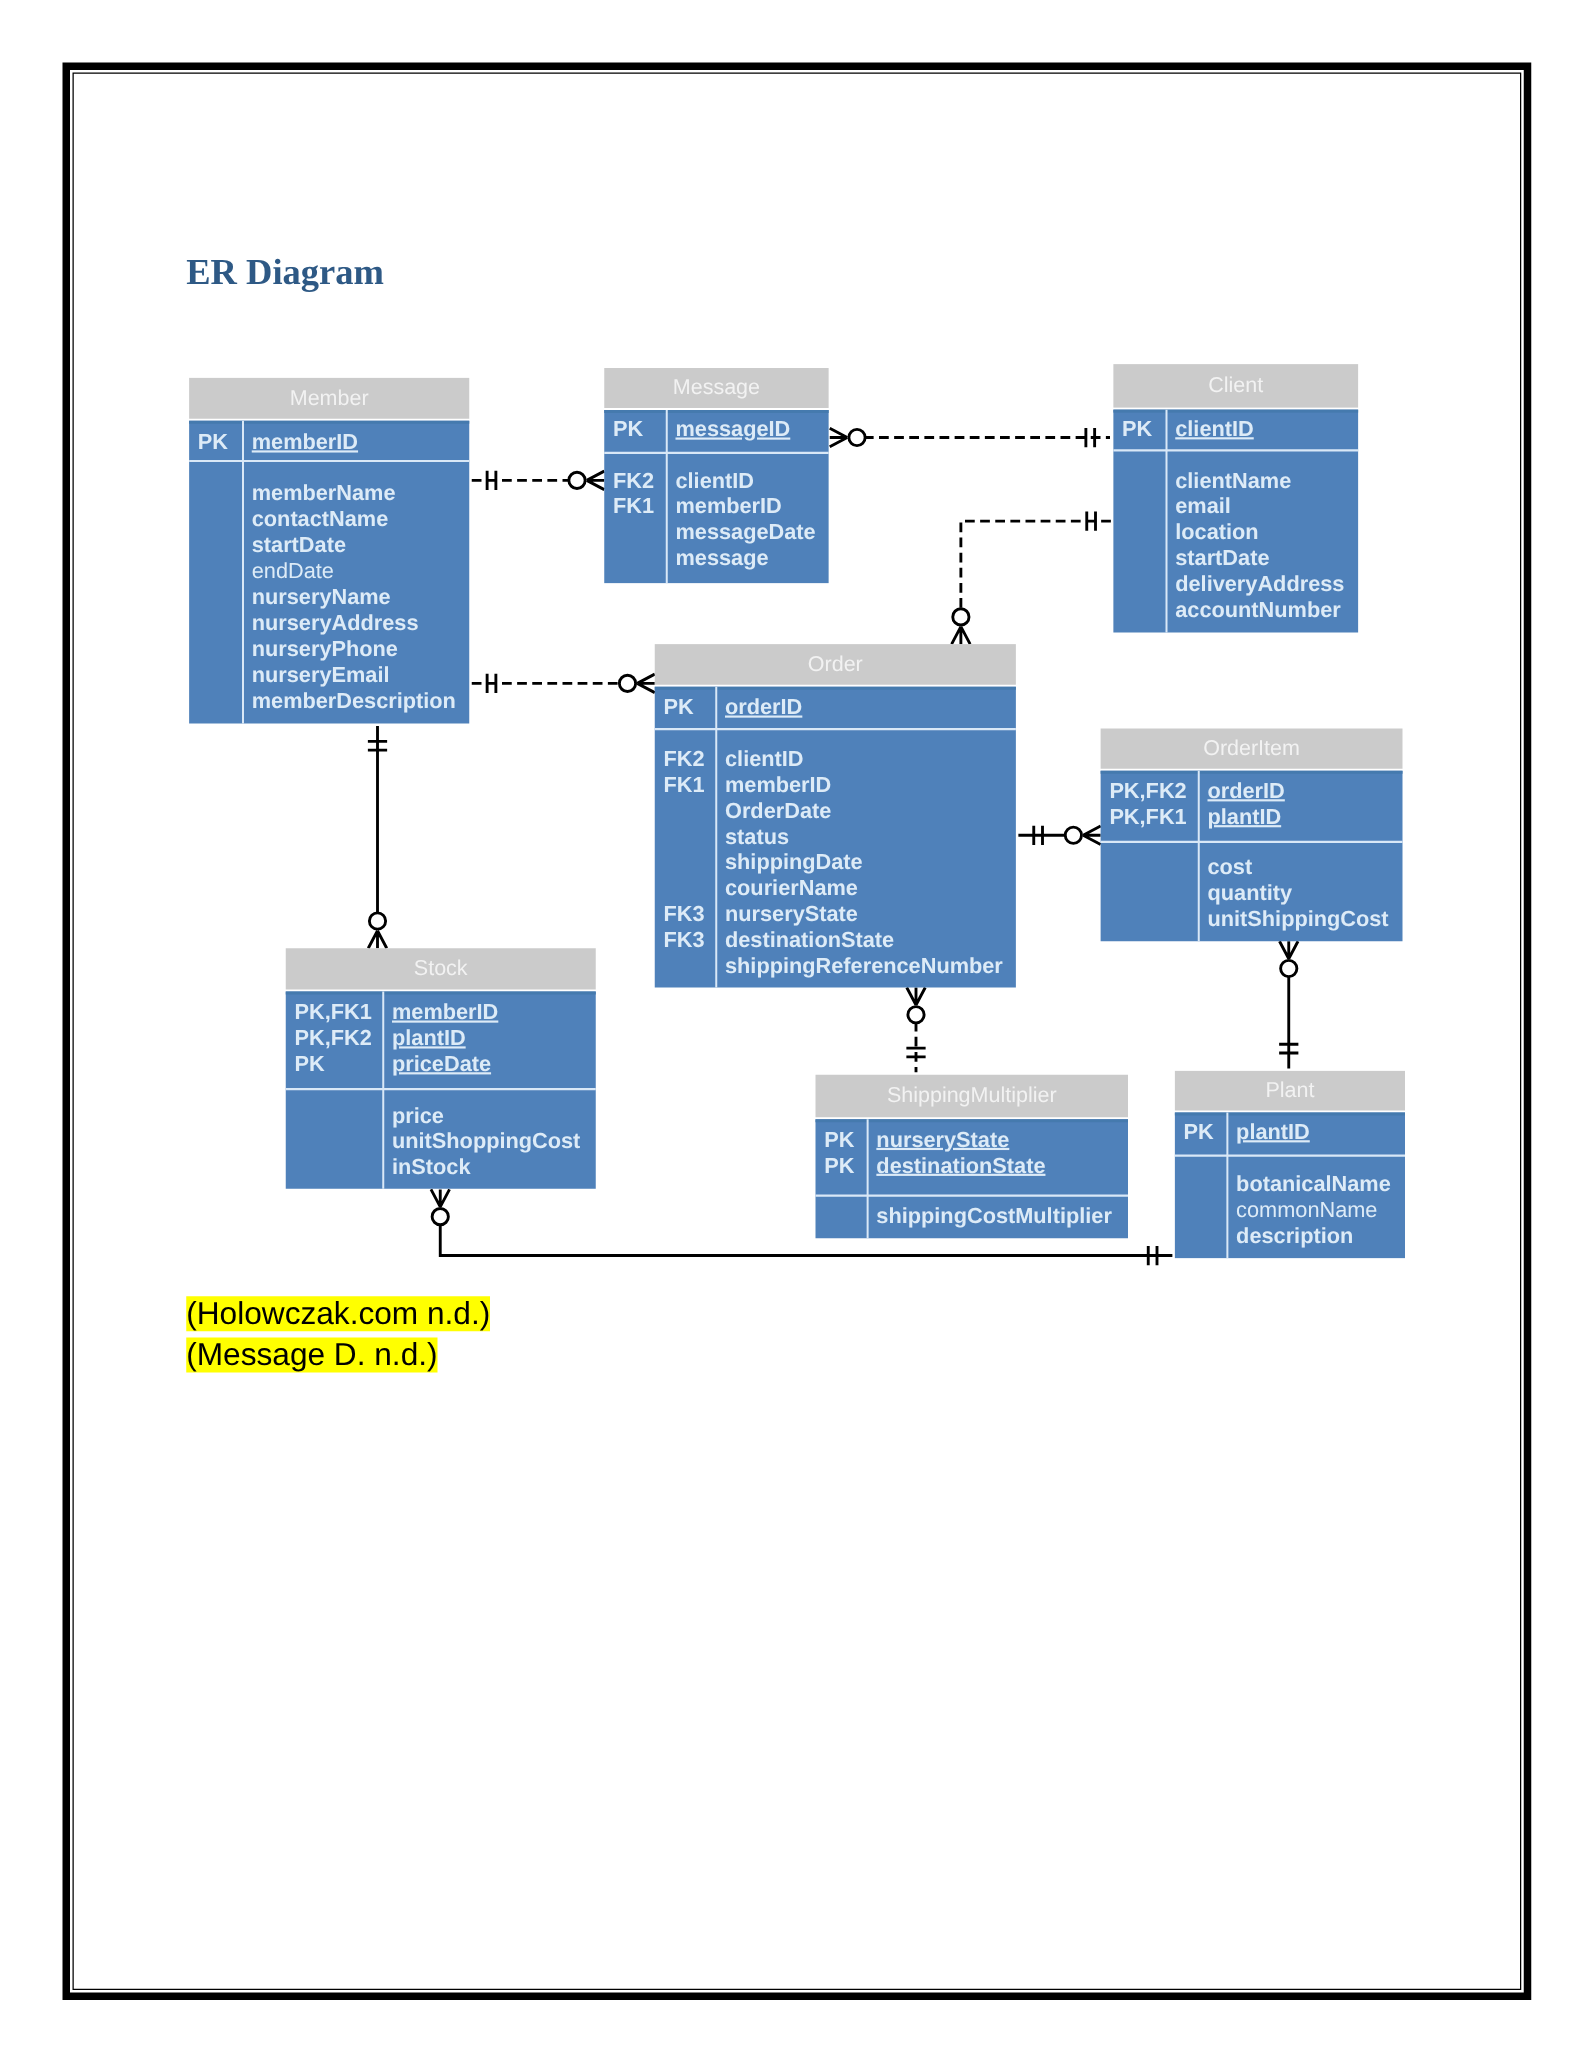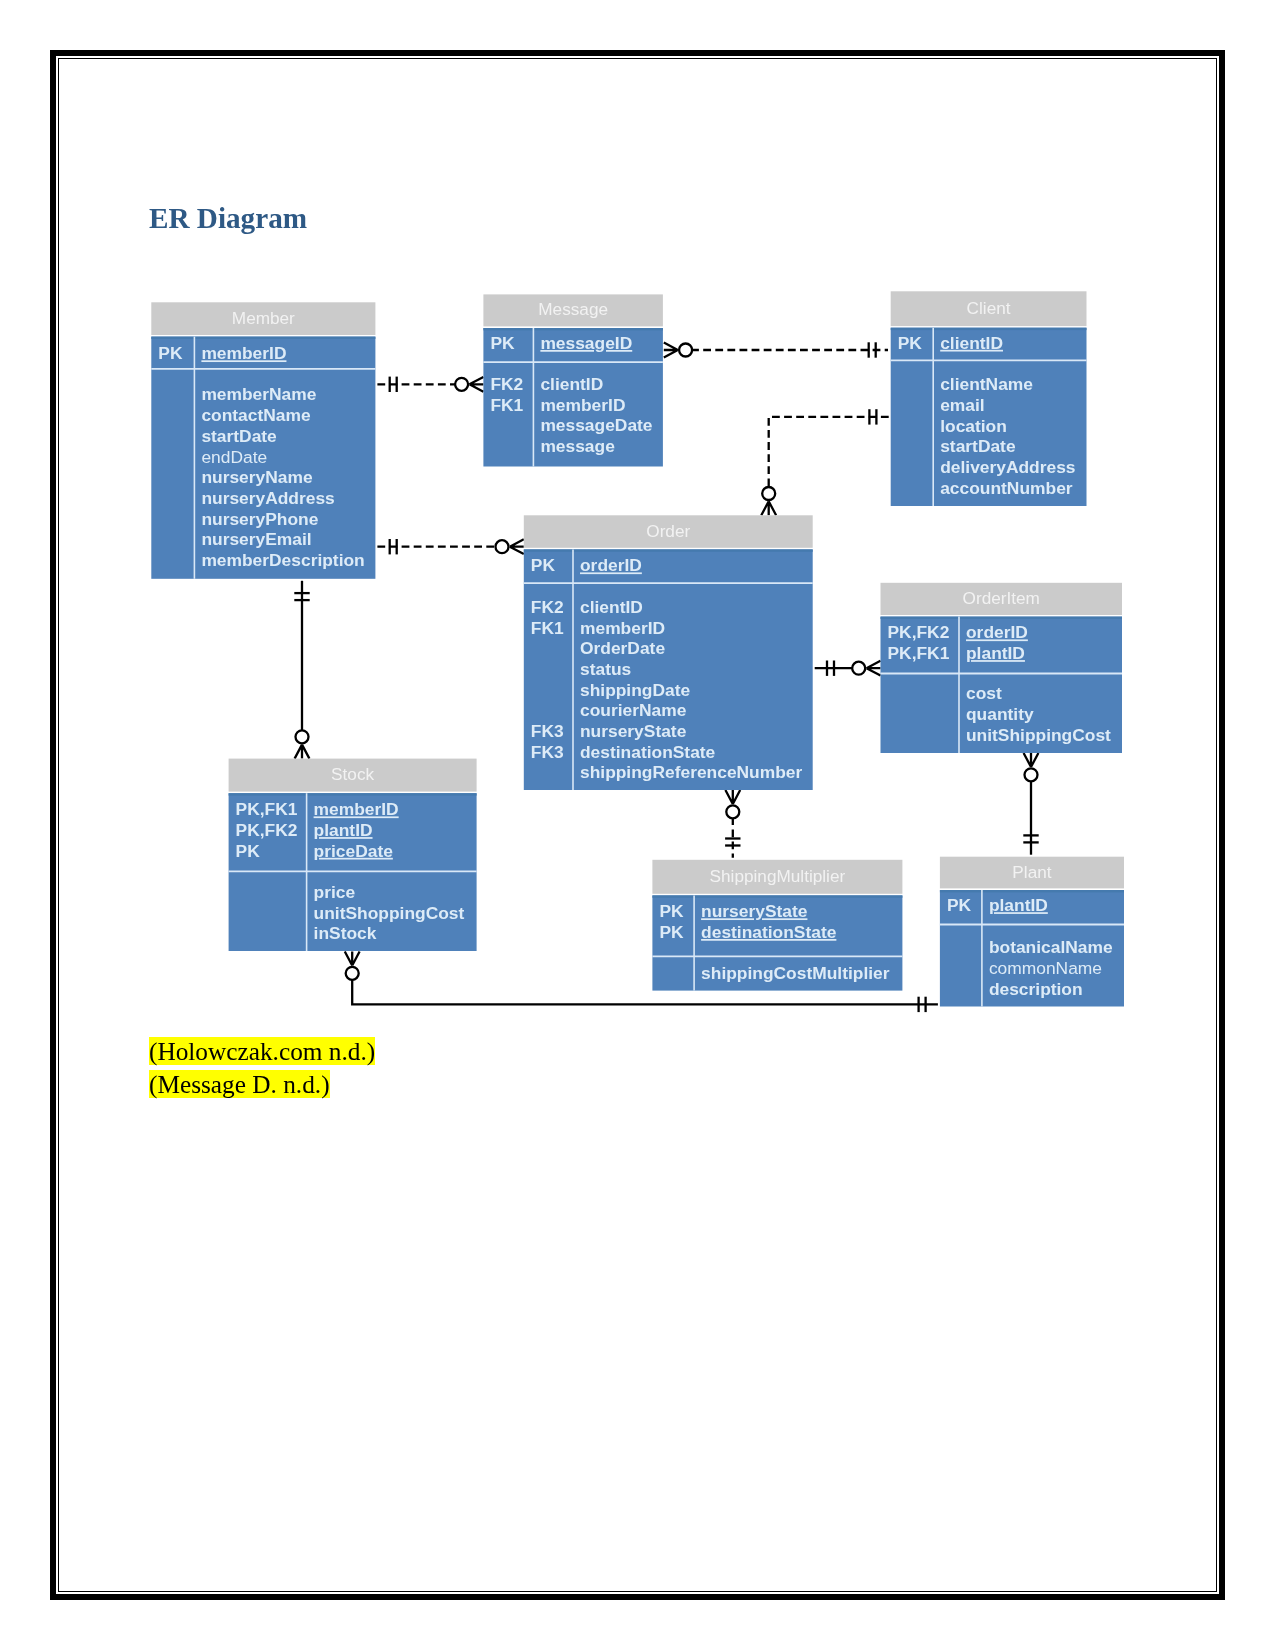--- a/index.html
+++ b/index.html
@@ -7,21 +7,21 @@
        font-family:"Liberation Serif",serif;}
   #page{position:absolute;left:0;top:0;width:1275px;height:1299px;background:#fff;}
   #border-outer{position:absolute;left:49.8px;top:49.8px;width:1175.4px;height:1550.3px;
       border:6px solid #000;box-sizing:border-box;}
   #border-inner{position:absolute;left:57.7px;top:57.7px;width:1159.6px;height:1534.4px;
       border:1.4px solid #000;box-sizing:border-box;}
   #heading{position:absolute;left:149px;top:202px;
       font-family:"Liberation Serif",serif;font-weight:bold;font-size:29.2px;
       color:#2E5985;line-height:1.1;}
   #diagram{position:absolute;left:0;top:0;width:1275px;height:1651px;filter:blur(0.4px);}
-  .cite{position:absolute;left:149px;font-family:Liberation Serif, serif;
+  .cite{position:absolute;left:149px;font-family:Liberation Sans, sans-serif;
       font-size:25.3px;color:#000;line-height:28.5px;}
   .cite span{background:#FFFF00;}
   #cite1{top:1036.9px;}
   #cite2{top:1070px;}
   .ent-title{font-family:"Liberation Sans",sans-serif;font-size:17.2px;}
   .ent-txt{font-family:"Liberation Sans",sans-serif;font-size:17.4px;font-weight:bold;}
   .ent-txt.opt{font-weight:normal;}
 </style>
 </head>
 <body>

